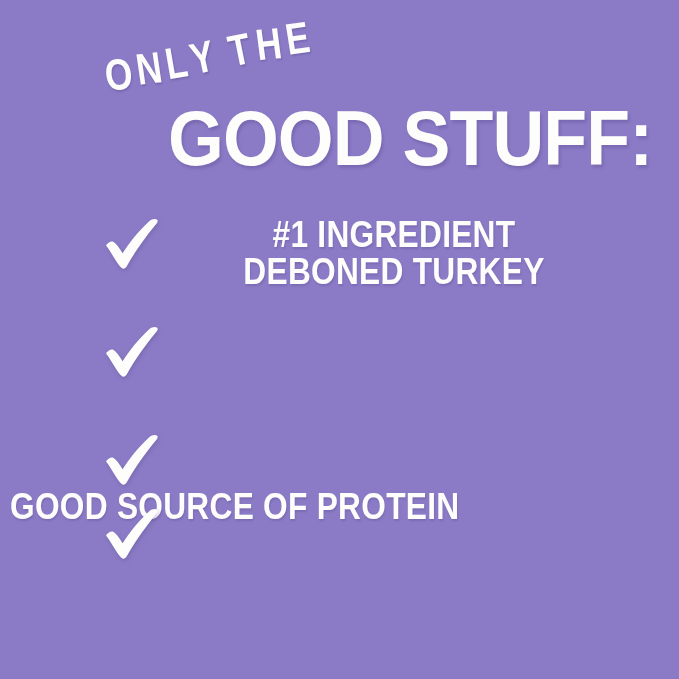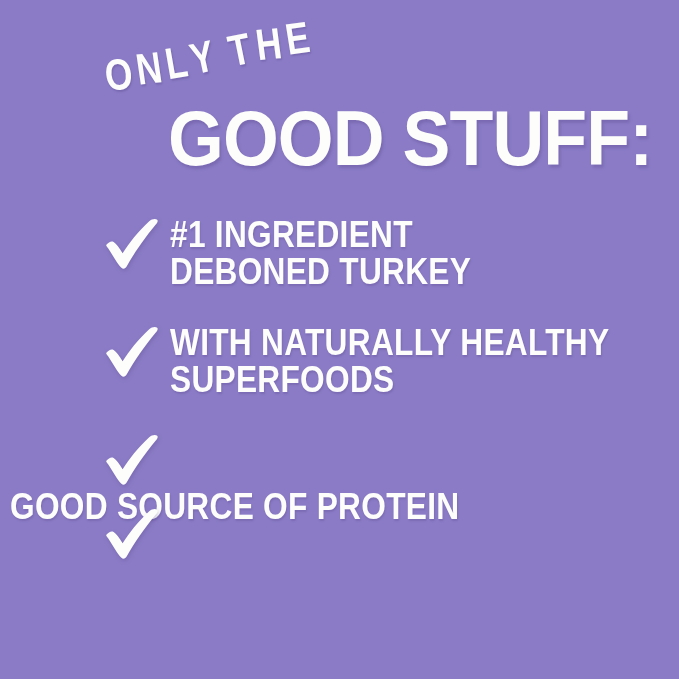--- a/index.html
+++ b/index.html
@@ -80,20 +80,21 @@
     top: 196px;
     width: 679px;
   }
 
   .benefit-row {
     position: absolute;
     left: 0;
     width: 679px;
     display: flex;
     align-items: flex-start;
+    text-align: center;
   }
   .benefit-row[data-row="0"] { top: 18px; }
   .benefit-row[data-row="1"] { top: 126px; }
   .benefit-row[data-row="2"] { top: 234px; flex-direction: column; }
   .benefit-row[data-row="3"] { top: 308px; }
 
   .check-icon {
     position: relative;
     flex: 0 0 auto;
     width: 56px;
@@ -158,24 +159,20 @@
         <div class="benefit-line">DEBONED TURKEY</div>
       </span>
     </div>
 
     <div class="benefit-row" data-row="1">
       <span class="check-icon">
         <svg viewBox="0 0 56 52" xmlns="http://www.w3.org/2000/svg" aria-hidden="true">
           <path fill="#fdfdfb" d="M2.4 26.8 C4.6 24.0 7.4 22.6 9.6 23.9 C12.3 25.5 15.4 29.6 18.6 35.3 C25.0 25.0 34.0 13.5 45.2 3.2 C47.8 0.8 51.6 0.2 53.2 1.8 C54.2 2.8 53.6 4.4 51.6 6.8 C40.6 19.9 30.2 35.0 22.8 48.3 C21.4 50.8 19.2 51.4 17.4 49.8 C15.0 47.7 11.0 41.4 5.4 32.3 C3.2 28.8 1.6 27.8 2.4 26.8 Z"></path>
         </svg>
       </span>
-      <span class="benefit-text">
-        <div class="benefit-line">WITH NATURALLY HEALTHY</div>
-        <div class="benefit-line">SUPERFOODS</div>
-      </span>
     </div>
 
     <div class="benefit-row" data-row="2">
       <span class="check-icon">
         <svg viewBox="0 0 56 52" xmlns="http://www.w3.org/2000/svg" aria-hidden="true">
           <path fill="#fdfdfb" d="M2.4 26.8 C4.6 24.0 7.4 22.6 9.6 23.9 C12.3 25.5 15.4 29.6 18.6 35.3 C25.0 25.0 34.0 13.5 45.2 3.2 C47.8 0.8 51.6 0.2 53.2 1.8 C54.2 2.8 53.6 4.4 51.6 6.8 C40.6 19.9 30.2 35.0 22.8 48.3 C21.4 50.8 19.2 51.4 17.4 49.8 C15.0 47.7 11.0 41.4 5.4 32.3 C3.2 28.8 1.6 27.8 2.4 26.8 Z"></path>
         </svg>
       </span>
       <span class="benefit-text">
         <div class="benefit-line">GOOD SOURCE OF PROTEIN</div>

